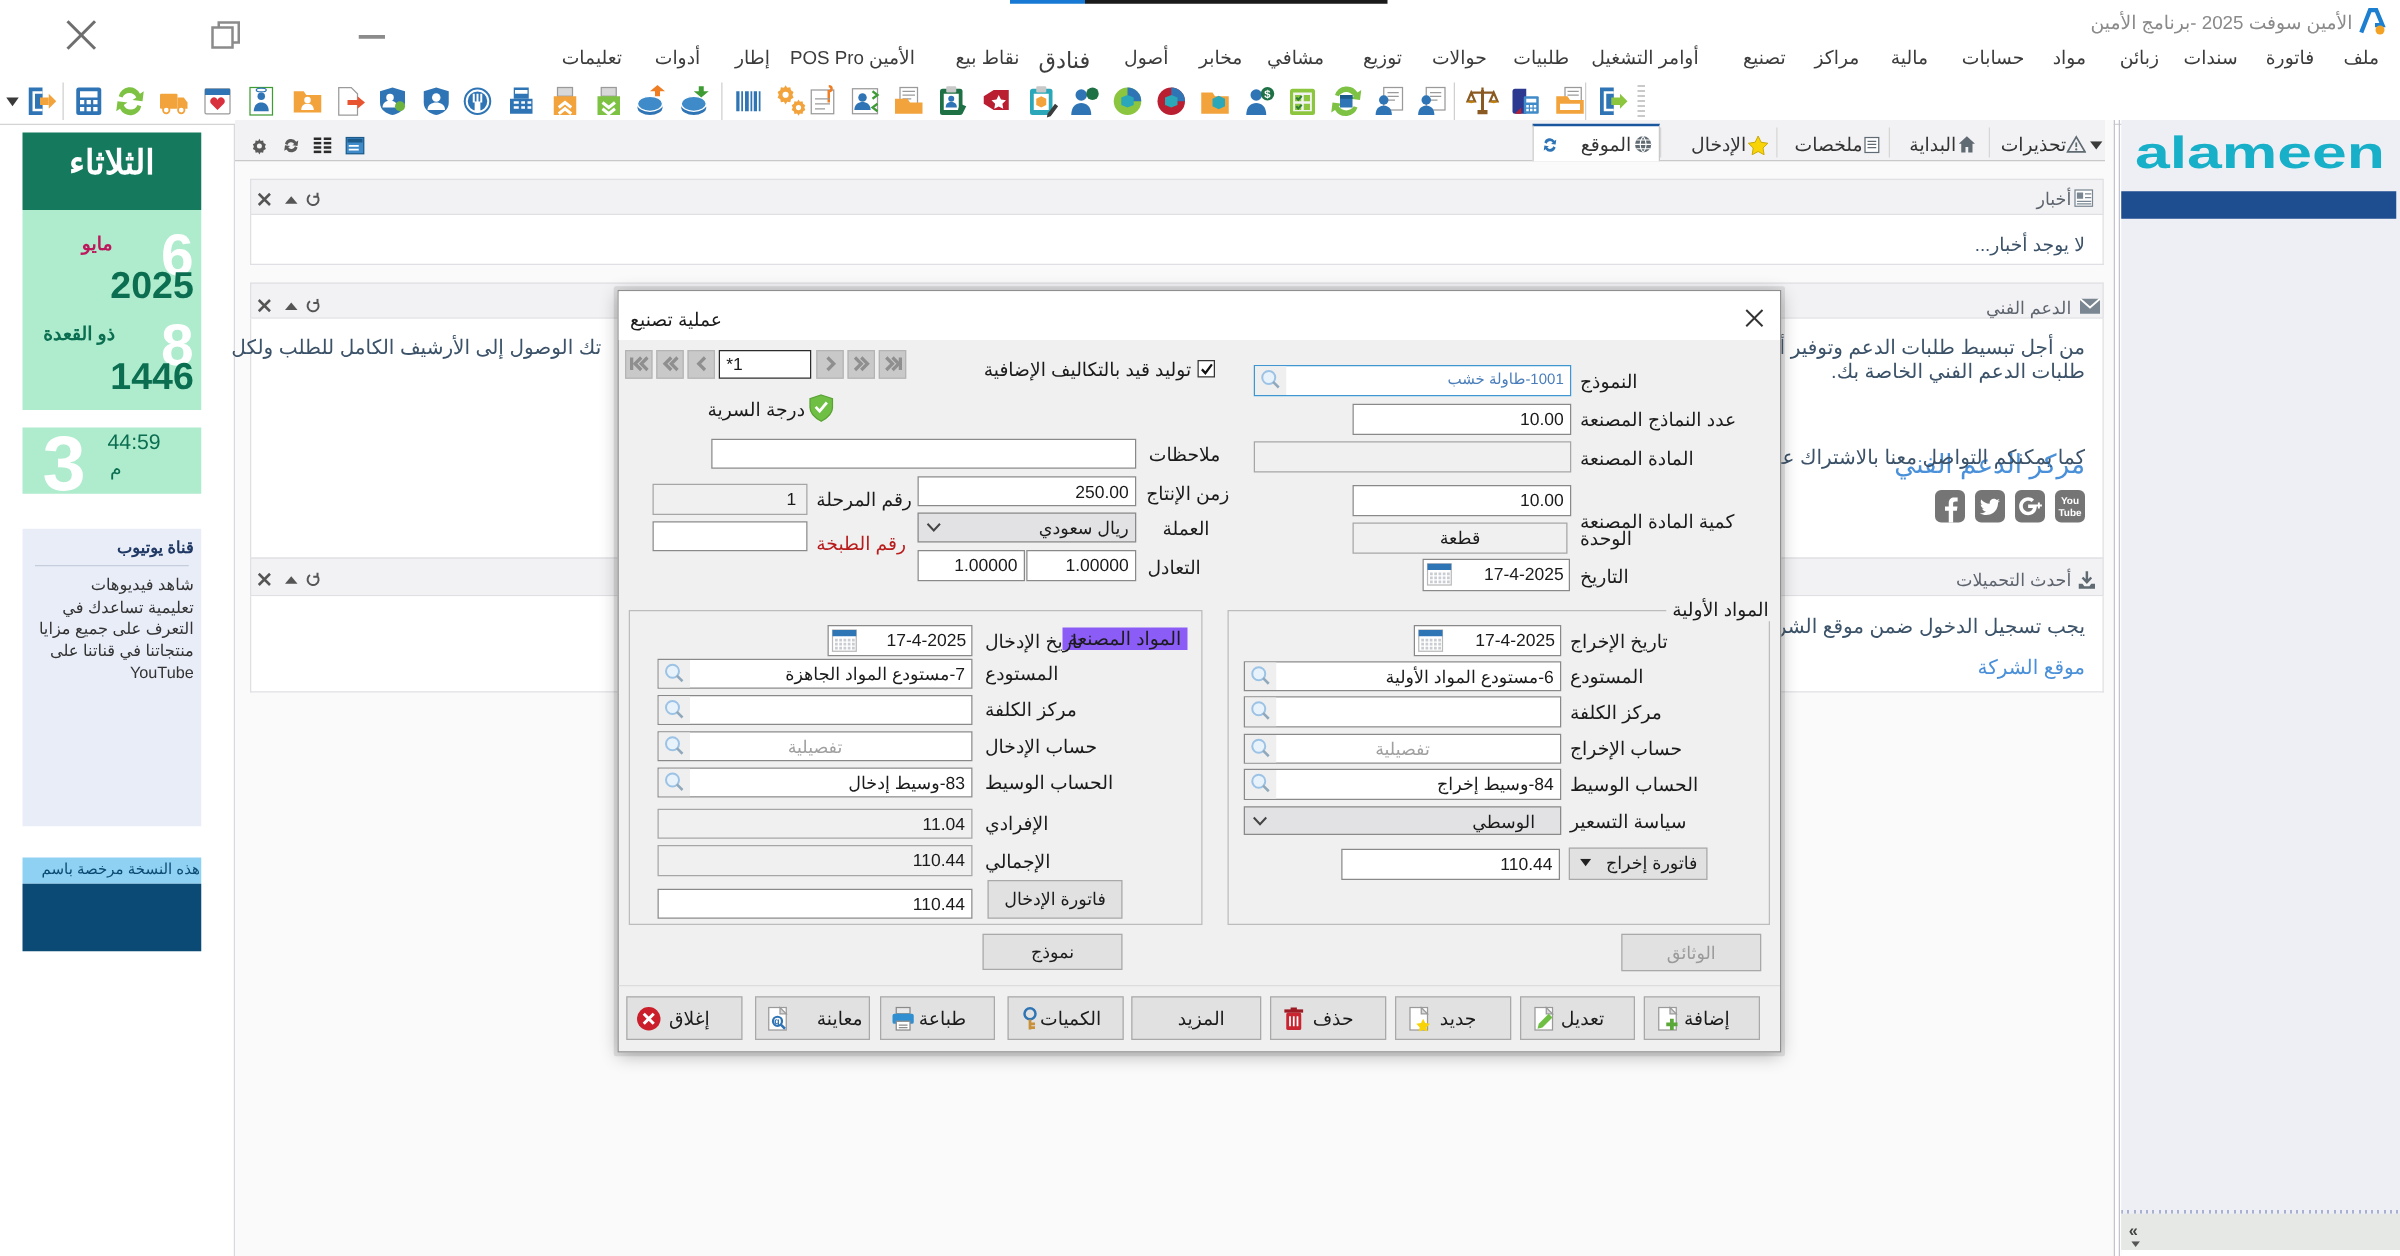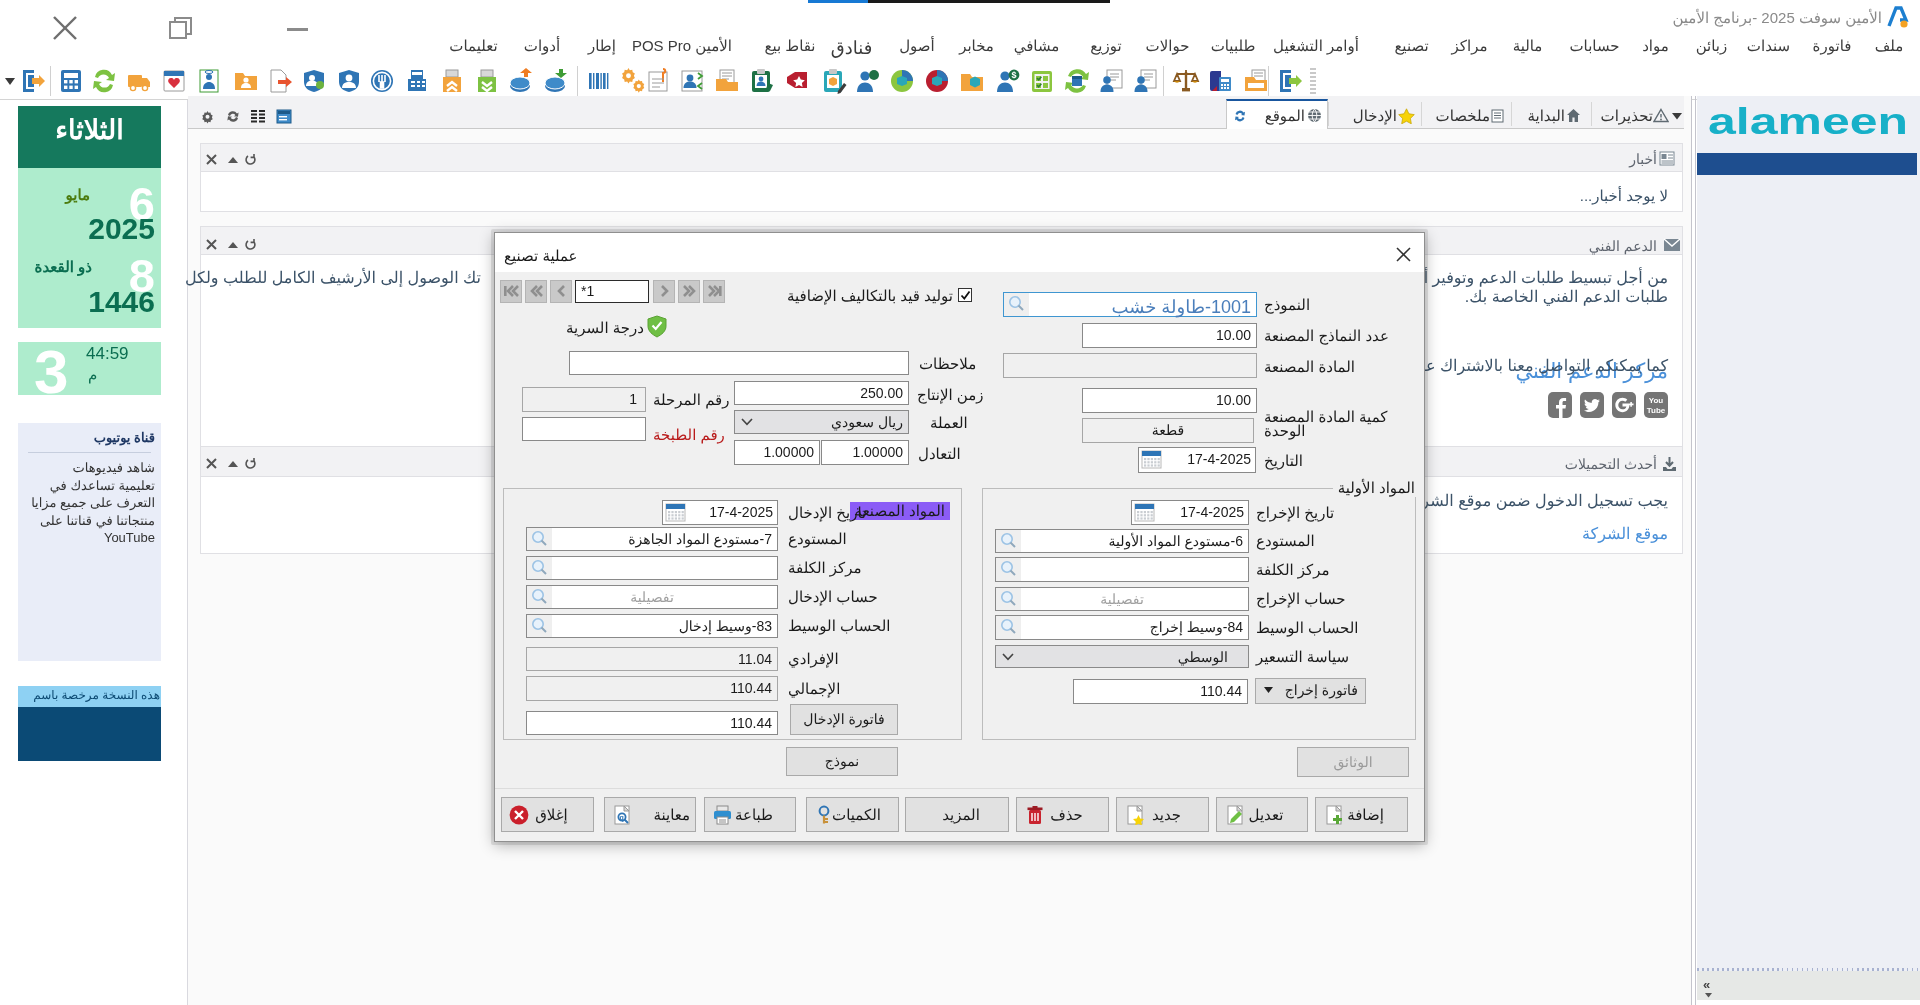--- a/index.html
+++ b/index.html
@@ -318,21 +318,21 @@
 <div class="abs" style="left:50px;top:66px;width:1px;height:30px;background:#d0d0d0;"></div>
 <div class="abs" style="left:577px;top:66px;width:1px;height:30px;background:#d0d0d0;"></div>
 <div class="abs" style="left:1163px;top:66px;width:1px;height:30px;background:#d0d0d0;"></div>
 <div class="abs" style="left:1268px;top:66px;width:1px;height:30px;background:#d0d0d0;"></div>
 <div class="abs" style="left:1310px;top:68px;width:10px;height:26px;background:repeating-linear-gradient(0deg,#c9c9c9 0 2px,#fff 2px 4px);width:6px;"></div>
 <div class="abs" style="left:0px;top:100px;width:187px;height:905px;background:#ffffff;"></div>
 <div class="abs" style="left:187px;top:100px;width:1px;height:905px;background:#d9d9df;"></div>
 <div class="abs" style="left:18px;top:106px;width:143px;height:62px;background:#15795d;"></div>
 <div class="abs t ar" style="left:18px;top:114px;width:143px;text-align:center;font-size:27px;color:#fff;font-weight:bold;">الثلاثاء</div>
 <div class="abs" style="left:18px;top:168px;width:143px;height:160px;background:#aeeccd;"></div>
-<div class="abs t" style="right:1830px;top:186px;font-size:15px;color:#4d7c0f;direction:rtl;font-weight:bold;">مايو</div>
+<div class="abs t" style="right:1830px;top:186px;font-size:15px;color:#be185d;direction:rtl;font-weight:bold;">مايو</div>
 <div class="abs t" style="right:1765px;top:176px;font-size:47px;color:#fff;font-weight:bold;">6</div>
 <div class="abs t" style="right:1765px;top:212px;font-size:30px;color:#0b6e51;font-weight:bold;">2025</div>
 <div class="abs t" style="right:1828px;top:258px;font-size:15px;color:#0b6e51;direction:rtl;font-weight:bold;">ذو القعدة</div>
 <div class="abs t" style="right:1765px;top:248px;font-size:47px;color:#fff;font-weight:bold;">8</div>
 <div class="abs t" style="right:1765px;top:285px;font-size:30px;color:#0b6e51;font-weight:bold;">1446</div>
 <div class="abs" style="left:18px;top:342px;width:143px;height:53px;background:#aeeccd;"></div>
 <div class="abs t" style="left:34px;top:336px;font-size:62px;color:#fff;font-weight:bold;">3</div>
 <div class="abs t" style="left:86px;top:344px;font-size:17px;color:#0b6e51;">44:59</div>
 <div class="abs t" style="left:88px;top:366px;font-size:15px;color:#0b6e51;">م</div>
 <div class="abs" style="left:18px;top:423px;width:143px;height:238px;background:#e9edf8;"></div>
@@ -537,21 +537,21 @@
 <path d="M10 1 l9 3 v7 c0 5.5-4.5 8.6-9 11 c-4.5-2.4-9-5.5-9-11 v-7 z" fill="#6fbf44" stroke="#5aa234" stroke-width="1"></path>
 <path d="M5.5 10.5 l3.2 3.4 L14.5 7" stroke="#fff" stroke-width="2.2" fill="none"></path>
   </svg>
 <div class="abs t ar" style="right:1276px;top:319px;font-size:15px;color:#1b1b1b;">درجة السرية</div>
 <div class="abs" style="left:1003px;top:292px;width:254px;height:25px;background:#fff;border:1px solid #3f96d1;"></div>
 <div class="abs" style="left:1004px;top:293px;width:25px;height:23px;background:#efefef;"></div>
 <svg class="abs" style="left:1007px;top:295px" width="19" height="18" viewBox="0 0 19 18">
 <circle cx="8" cy="7" r="5.2" fill="#e8f2fb" stroke="#9cc3e5" stroke-width="1.6"></circle>
 <line x1="11.5" y1="10.5" x2="16" y2="15" stroke="#8fa8bc" stroke-width="2"></line>
   </svg>
-<div class="abs t ar" style="right:669px;top:296px;font-size:18px;color:#4a7ebb;">1001-طاولة خشب</div>
+<div class="abs t ar" style="right:669px;top:296px;font-size:12px;color:#4a7ebb;">1001-طاولة خشب</div>
 <div class="abs t ar" style="left:1264px;top:296px;font-size:15px;color:#1b1b1b;">النموذج</div>
 <div class="abs fld" style="left:1082px;top:323px;width:175px;height:25px;"></div>
 <div class="abs t" style="right:669px;top:327px;font-size:14px;color:#1b1b1b;">10.00</div>
 <div class="abs t ar" style="left:1264px;top:327px;font-size:15px;color:#1b1b1b;">عدد النماذج المصنعة</div>
 <div class="abs fldg" style="left:1003px;top:353px;width:254px;height:25px;"></div>
 <div class="abs t ar" style="left:1264px;top:358px;font-size:15px;color:#1b1b1b;">المادة المصنعة</div>
 <div class="abs fld" style="left:1082px;top:388px;width:175px;height:25px;"></div>
 <div class="abs t" style="right:669px;top:392px;font-size:14px;color:#1b1b1b;">10.00</div>
 <div class="abs t ar" style="left:1264px;top:392px;font-size:15px;color:#1b1b1b;margin-top:16px;">كمية المادة المصنعة</div>
 <div class="abs fldg" style="left:1082px;top:418px;width:172px;height:25px;"></div>

